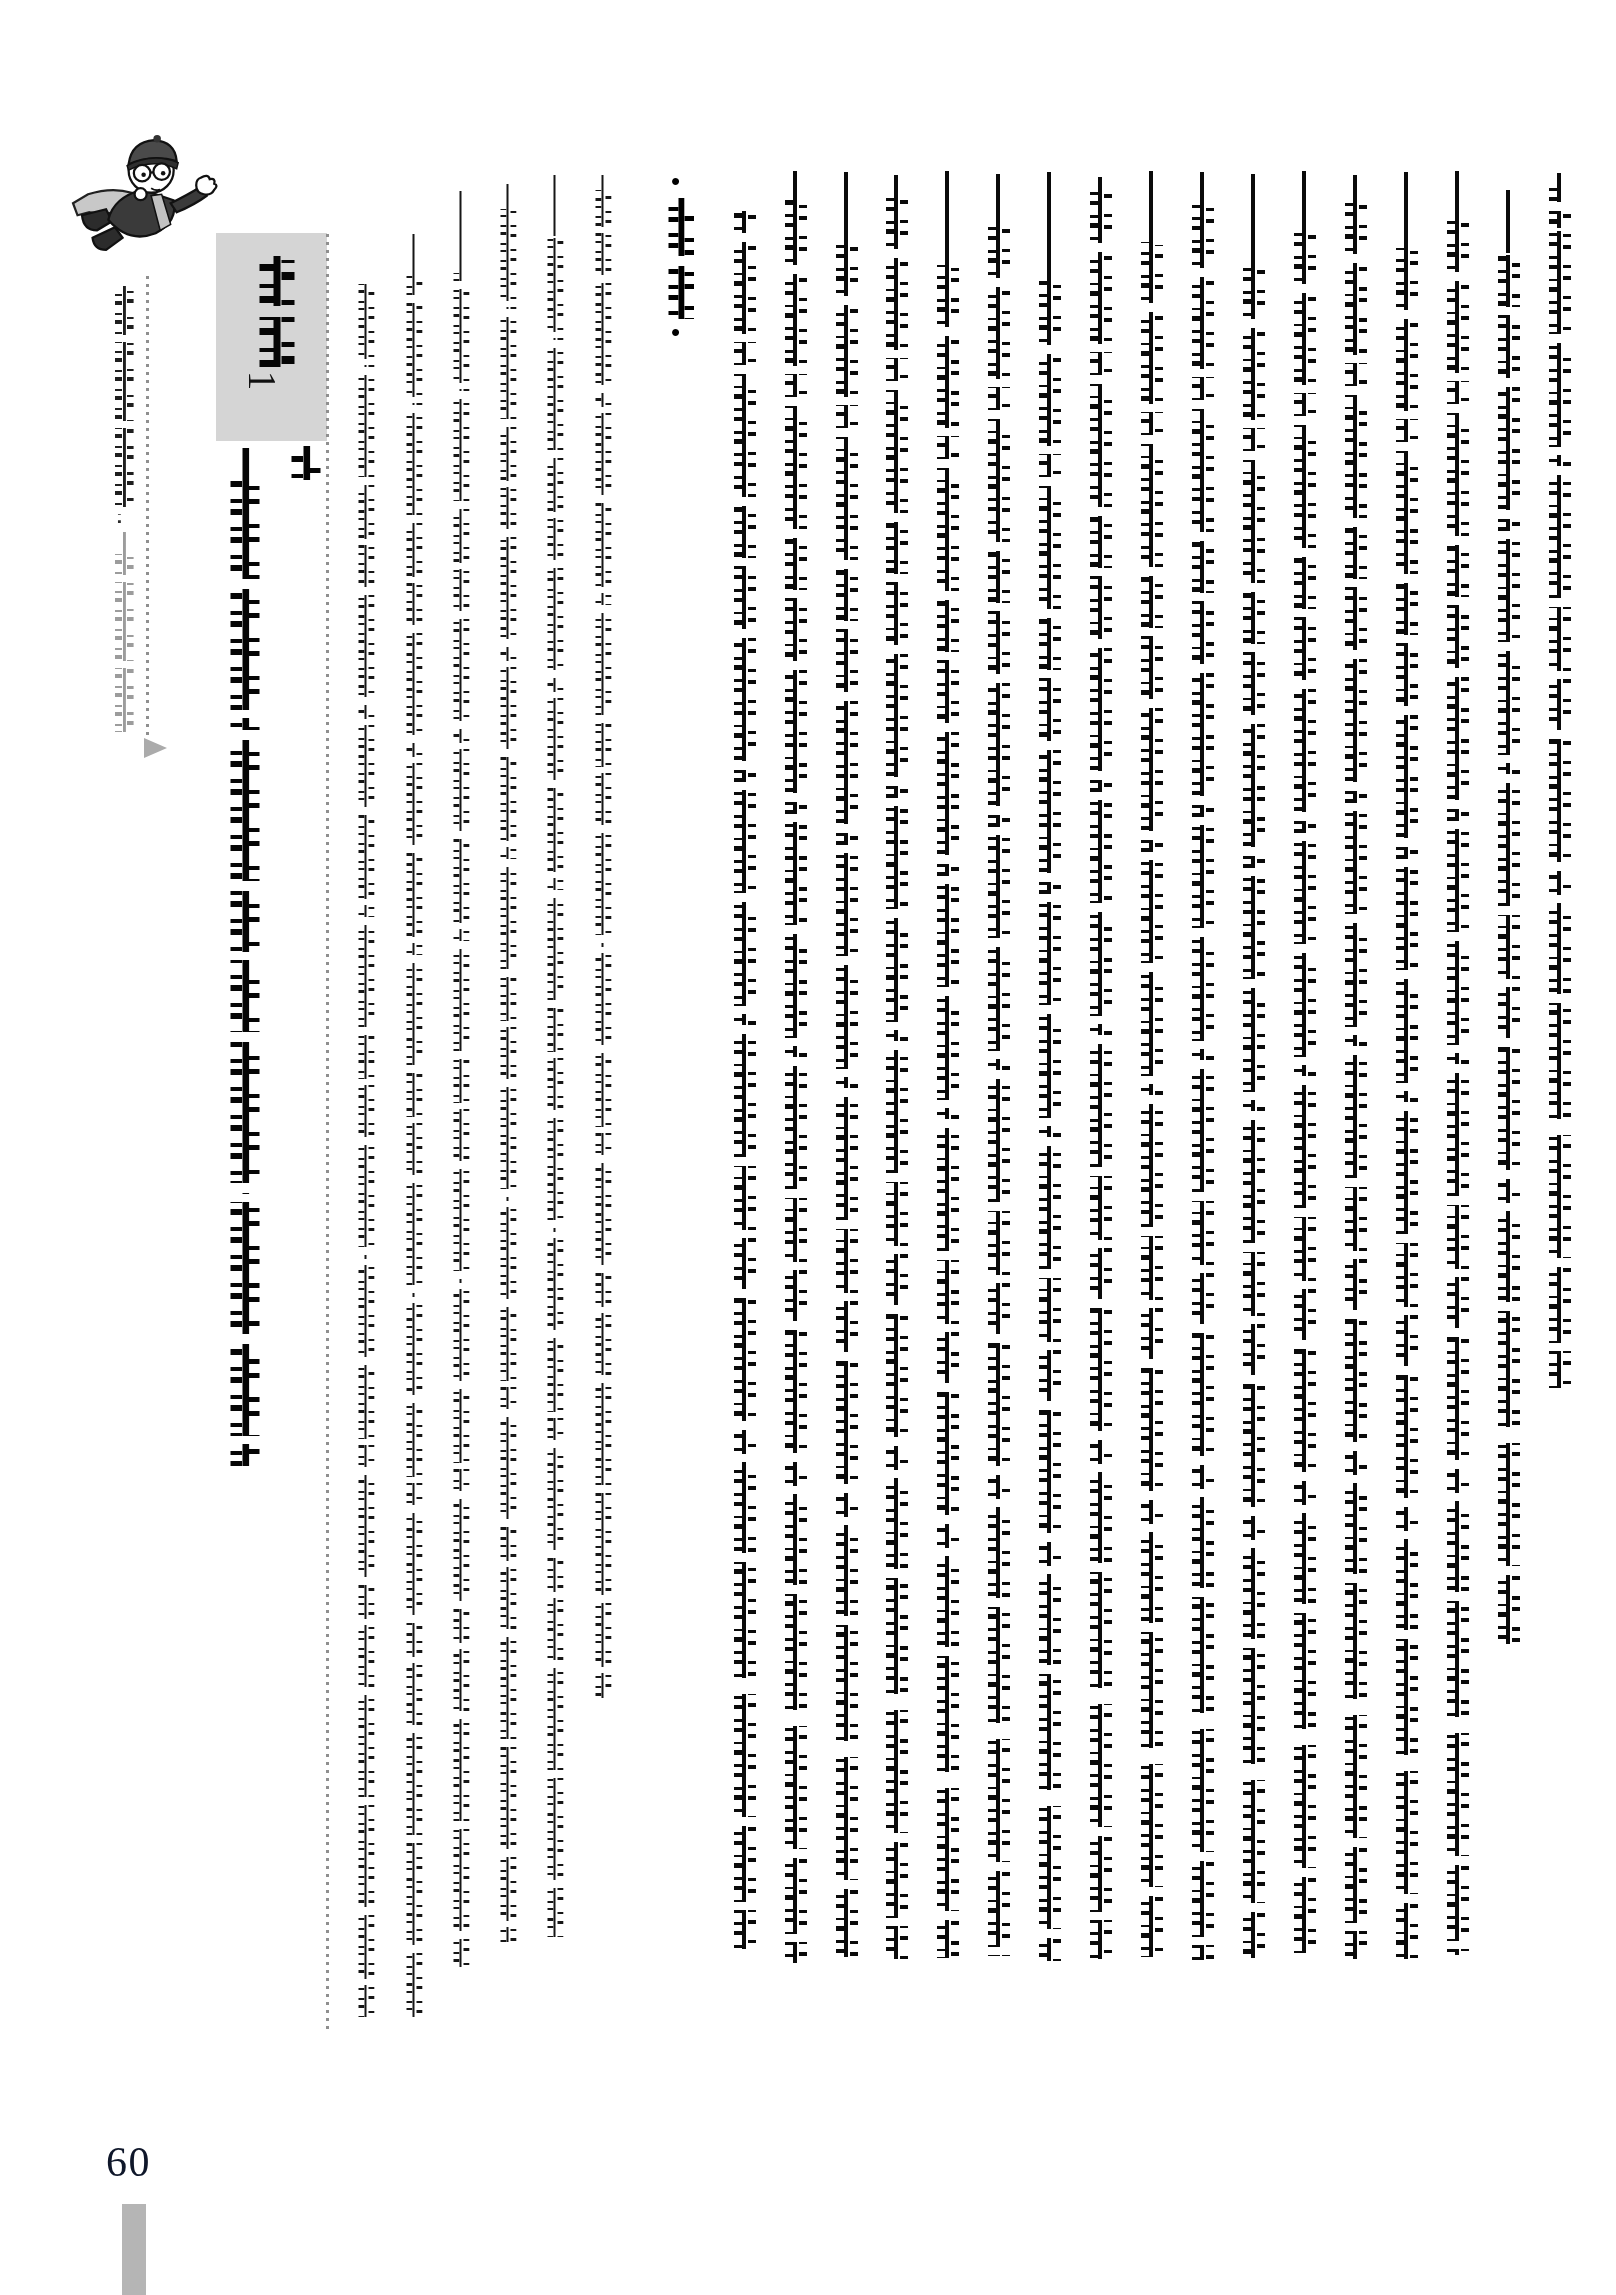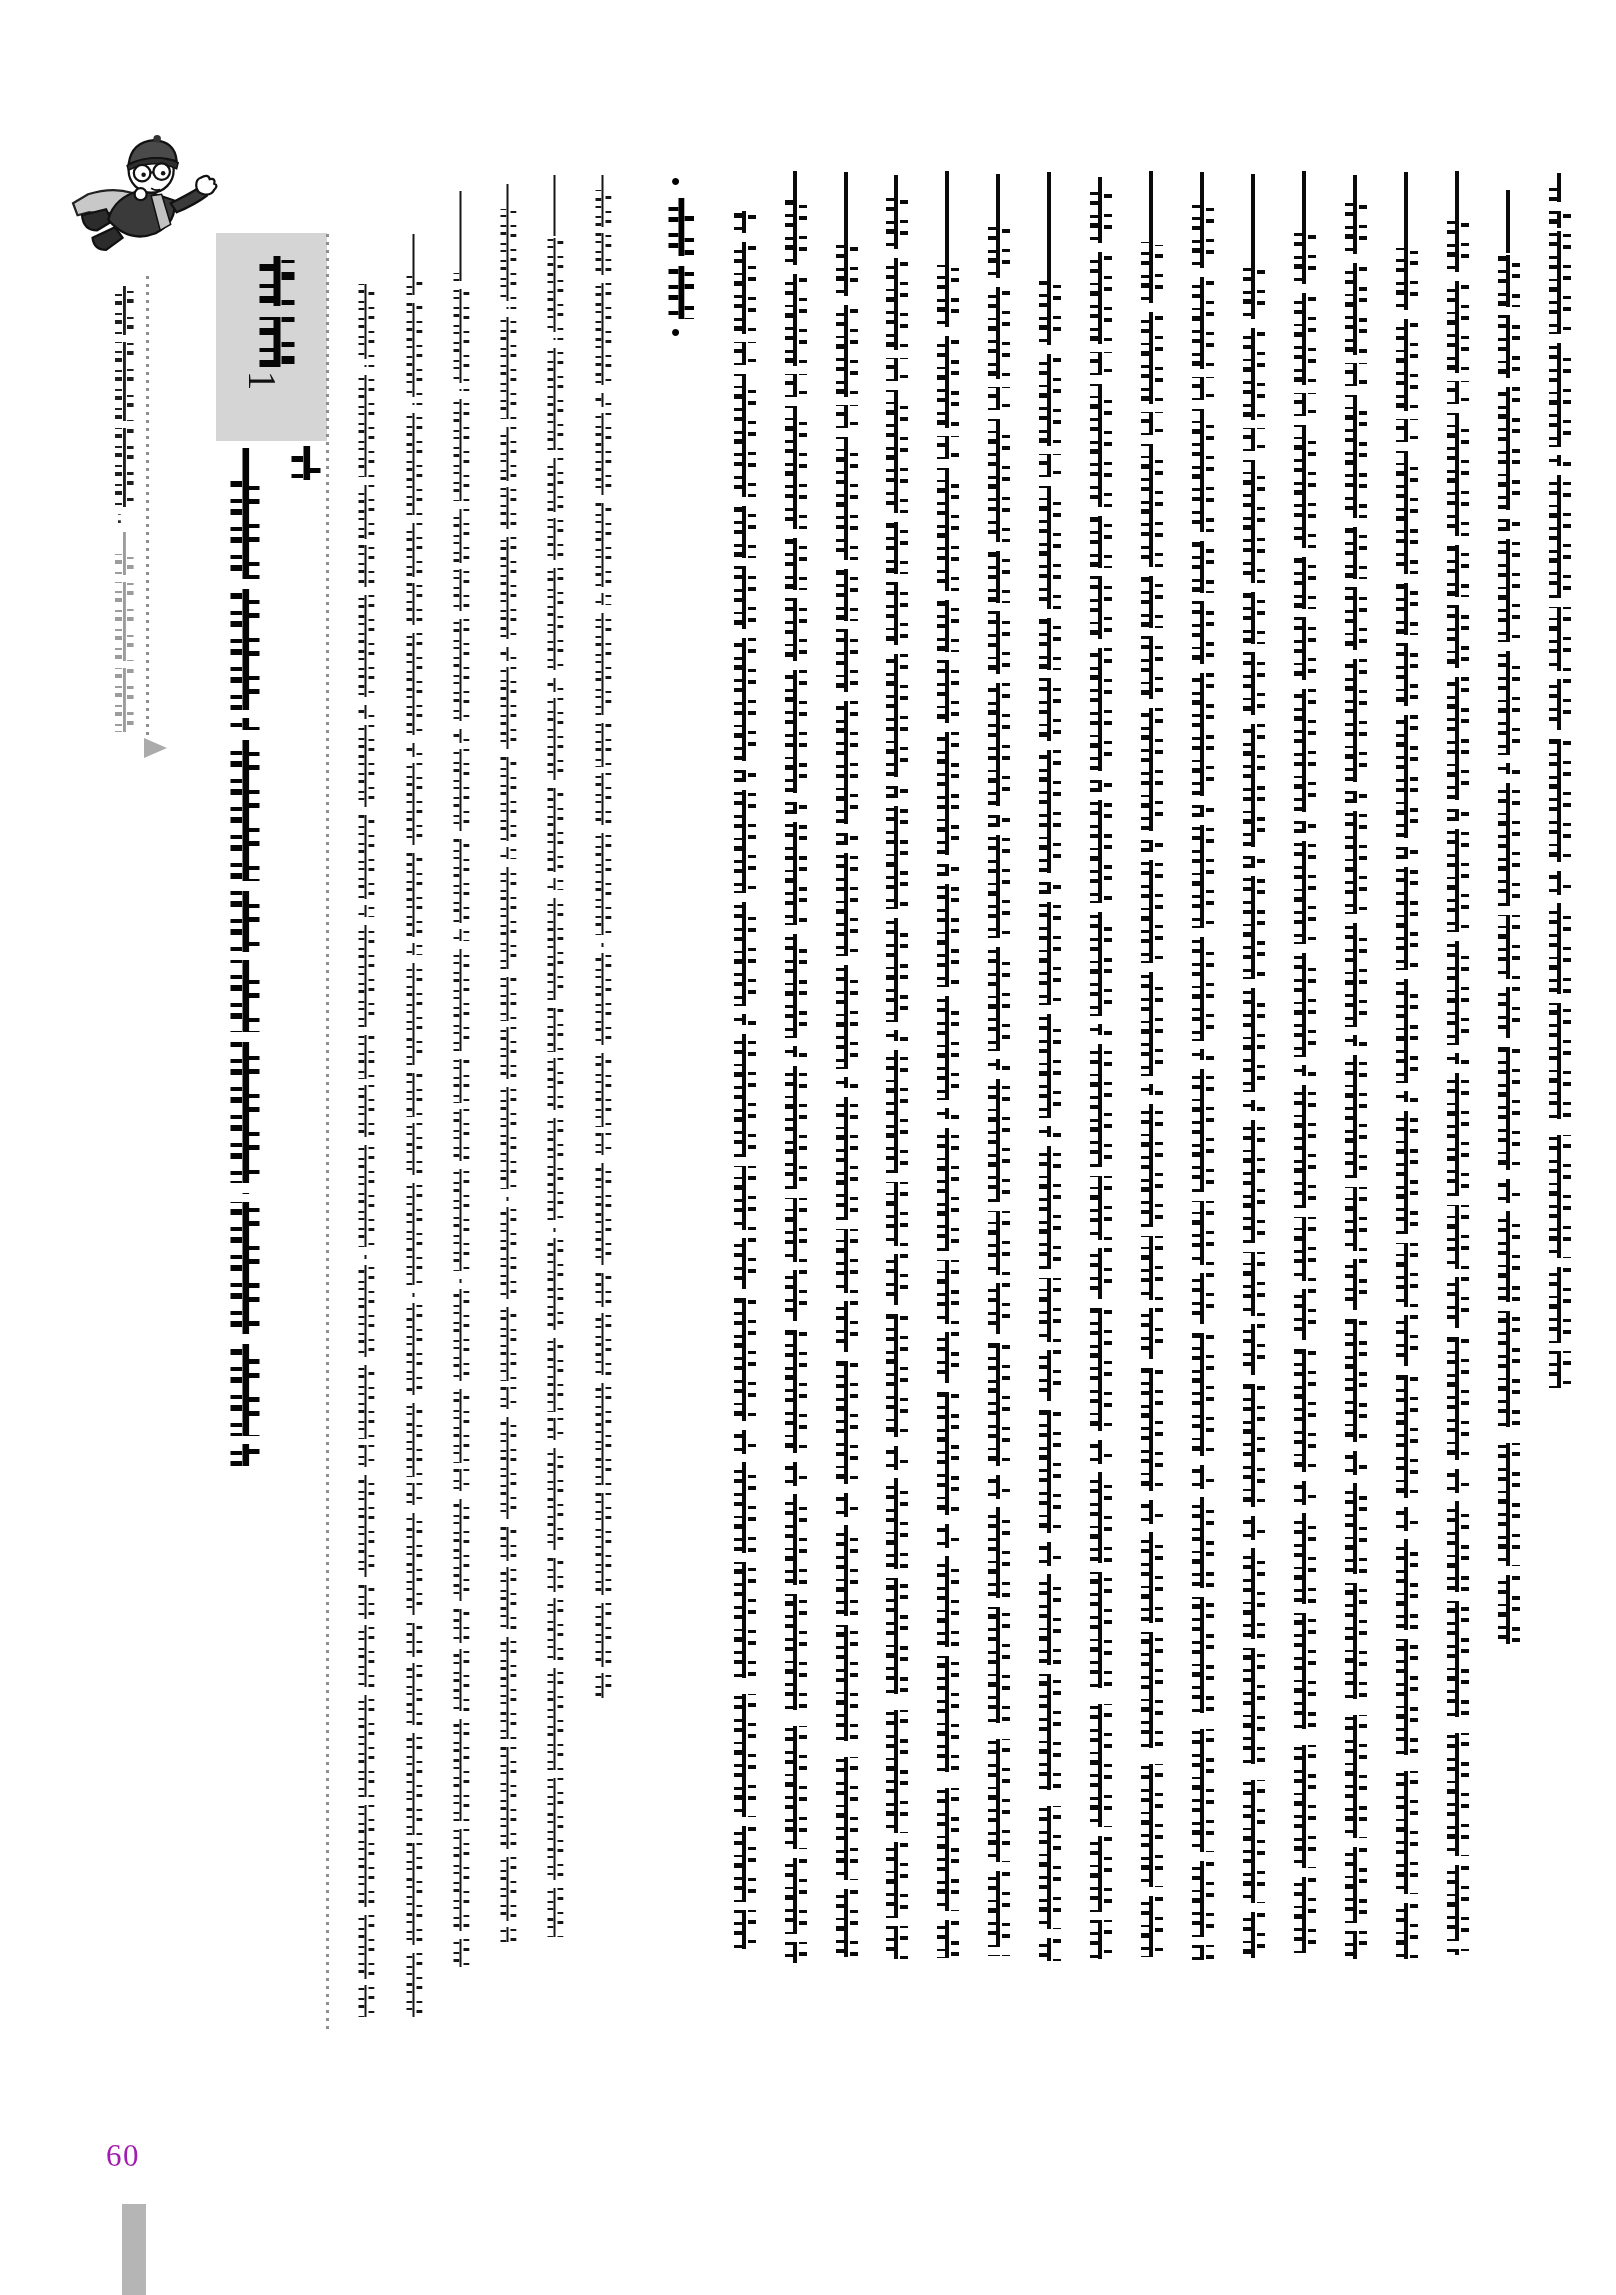--- a/index.html
+++ b/index.html
@@ -66,21 +66,21 @@
   .dotl-1{left:146px;top:271px;height:464px;}
   .dotl-2{left:326px;top:234px;height:1795px;}
   .tri{position:absolute;left:144px;top:738px;width:0;height:0;
        border-top:10.2px solid rgba(0,0,0,0);border-bottom:10.2px solid rgba(0,0,0,0);border-left:23px solid #ababab;}
   .lesson-num{position:absolute;left:253px;top:358px;font-family:"Liberation Serif",serif;
        font-size:39px;color:#111;transform:rotate(90deg);}
   .bullet{position:absolute;left:671px;font-size:26px;color:#000;}
   .b-top{top:166px;} .b-bot{top:317px;}
   .side-colon{position:absolute;left:116px;top:505px;font-size:20.4px;color:#2b2b2b;font-weight:bold;}
   .pagenum{position:absolute;left:106px;top:2138px;font-family:"Liberation Serif",serif;
-       font-size:31px;color:#a21caf;letter-spacing:1.5px;}
+       font-size:42px;color:#0f172a;letter-spacing:1.5px;}
   .bottom-bar{position:absolute;left:122px;top:2204px;width:24px;height:92px;background:#b5b5b5;}
   .mascot{position:absolute;left:67px;top:131px;width:154px;height:143px;}
 </style>
 </head>
 <body>
 
 <div class="page" id="page">
 
   <svg class="mascot" viewBox="0 0 205 190">
     <path d="M8 96 L28 84 Q60 74 86 82 L92 104 Q58 112 30 108 L14 112 Z" fill="#c8c8c8" stroke="#222" stroke-width="3"></path>

